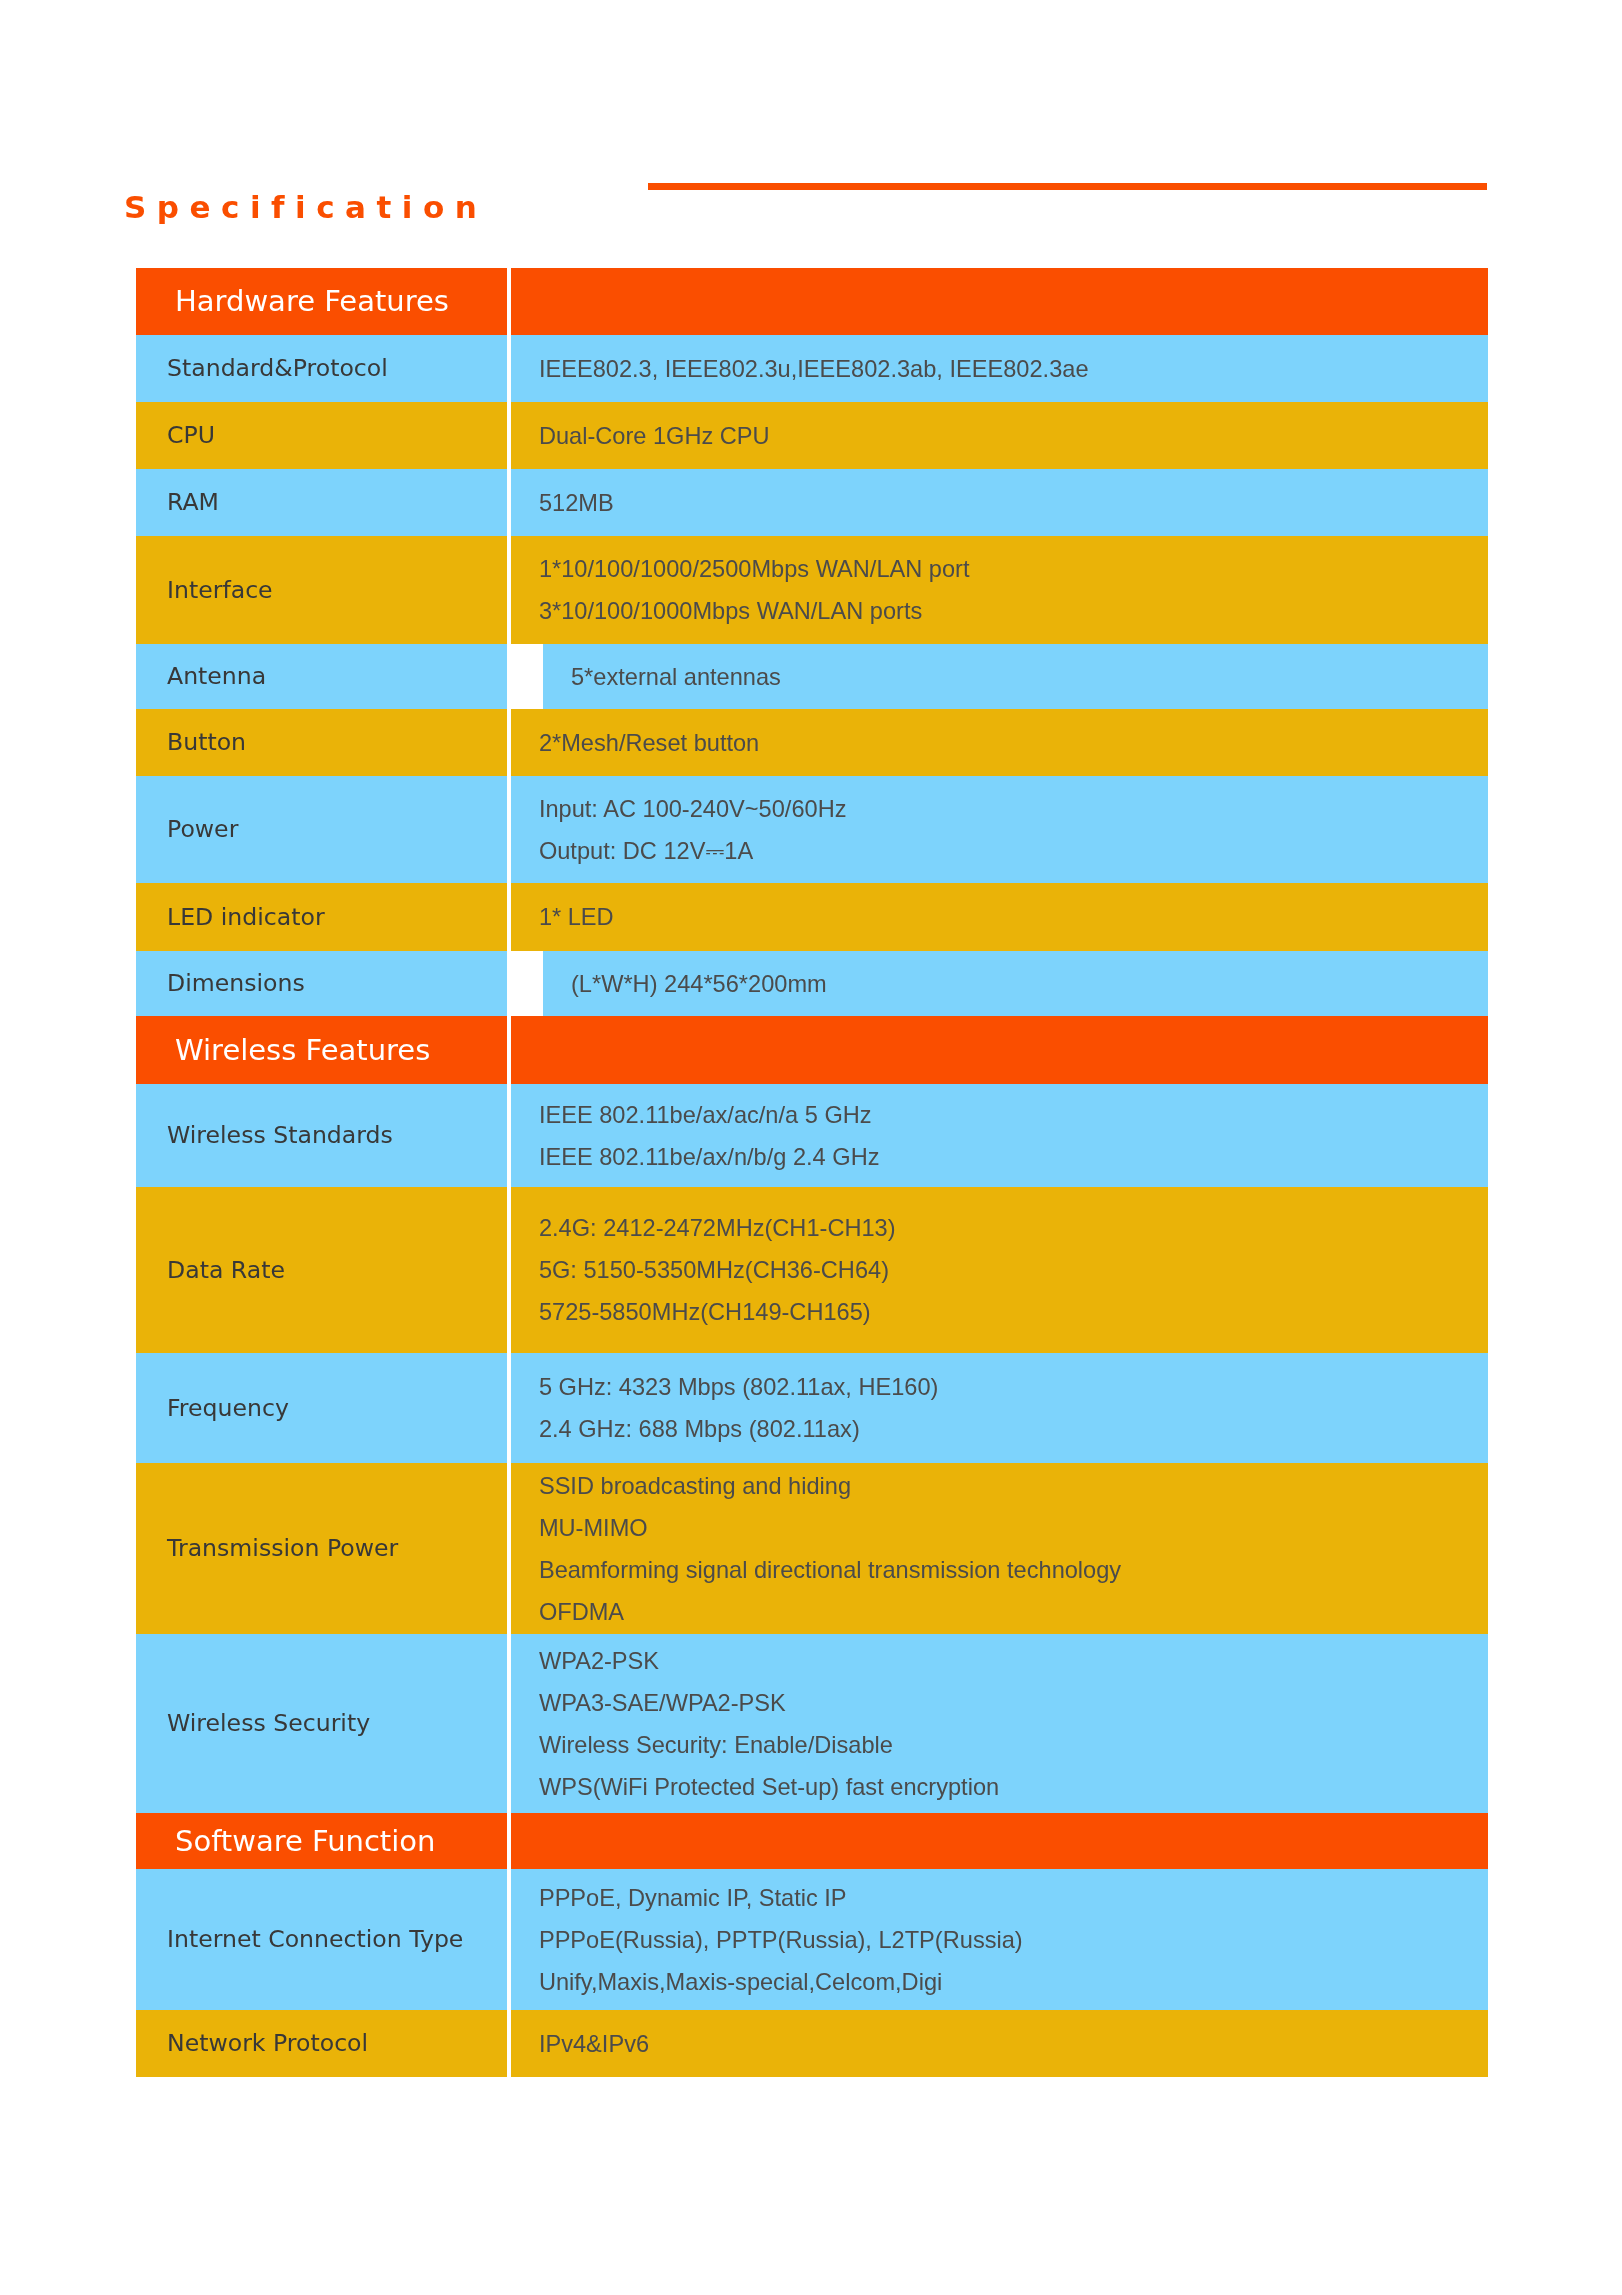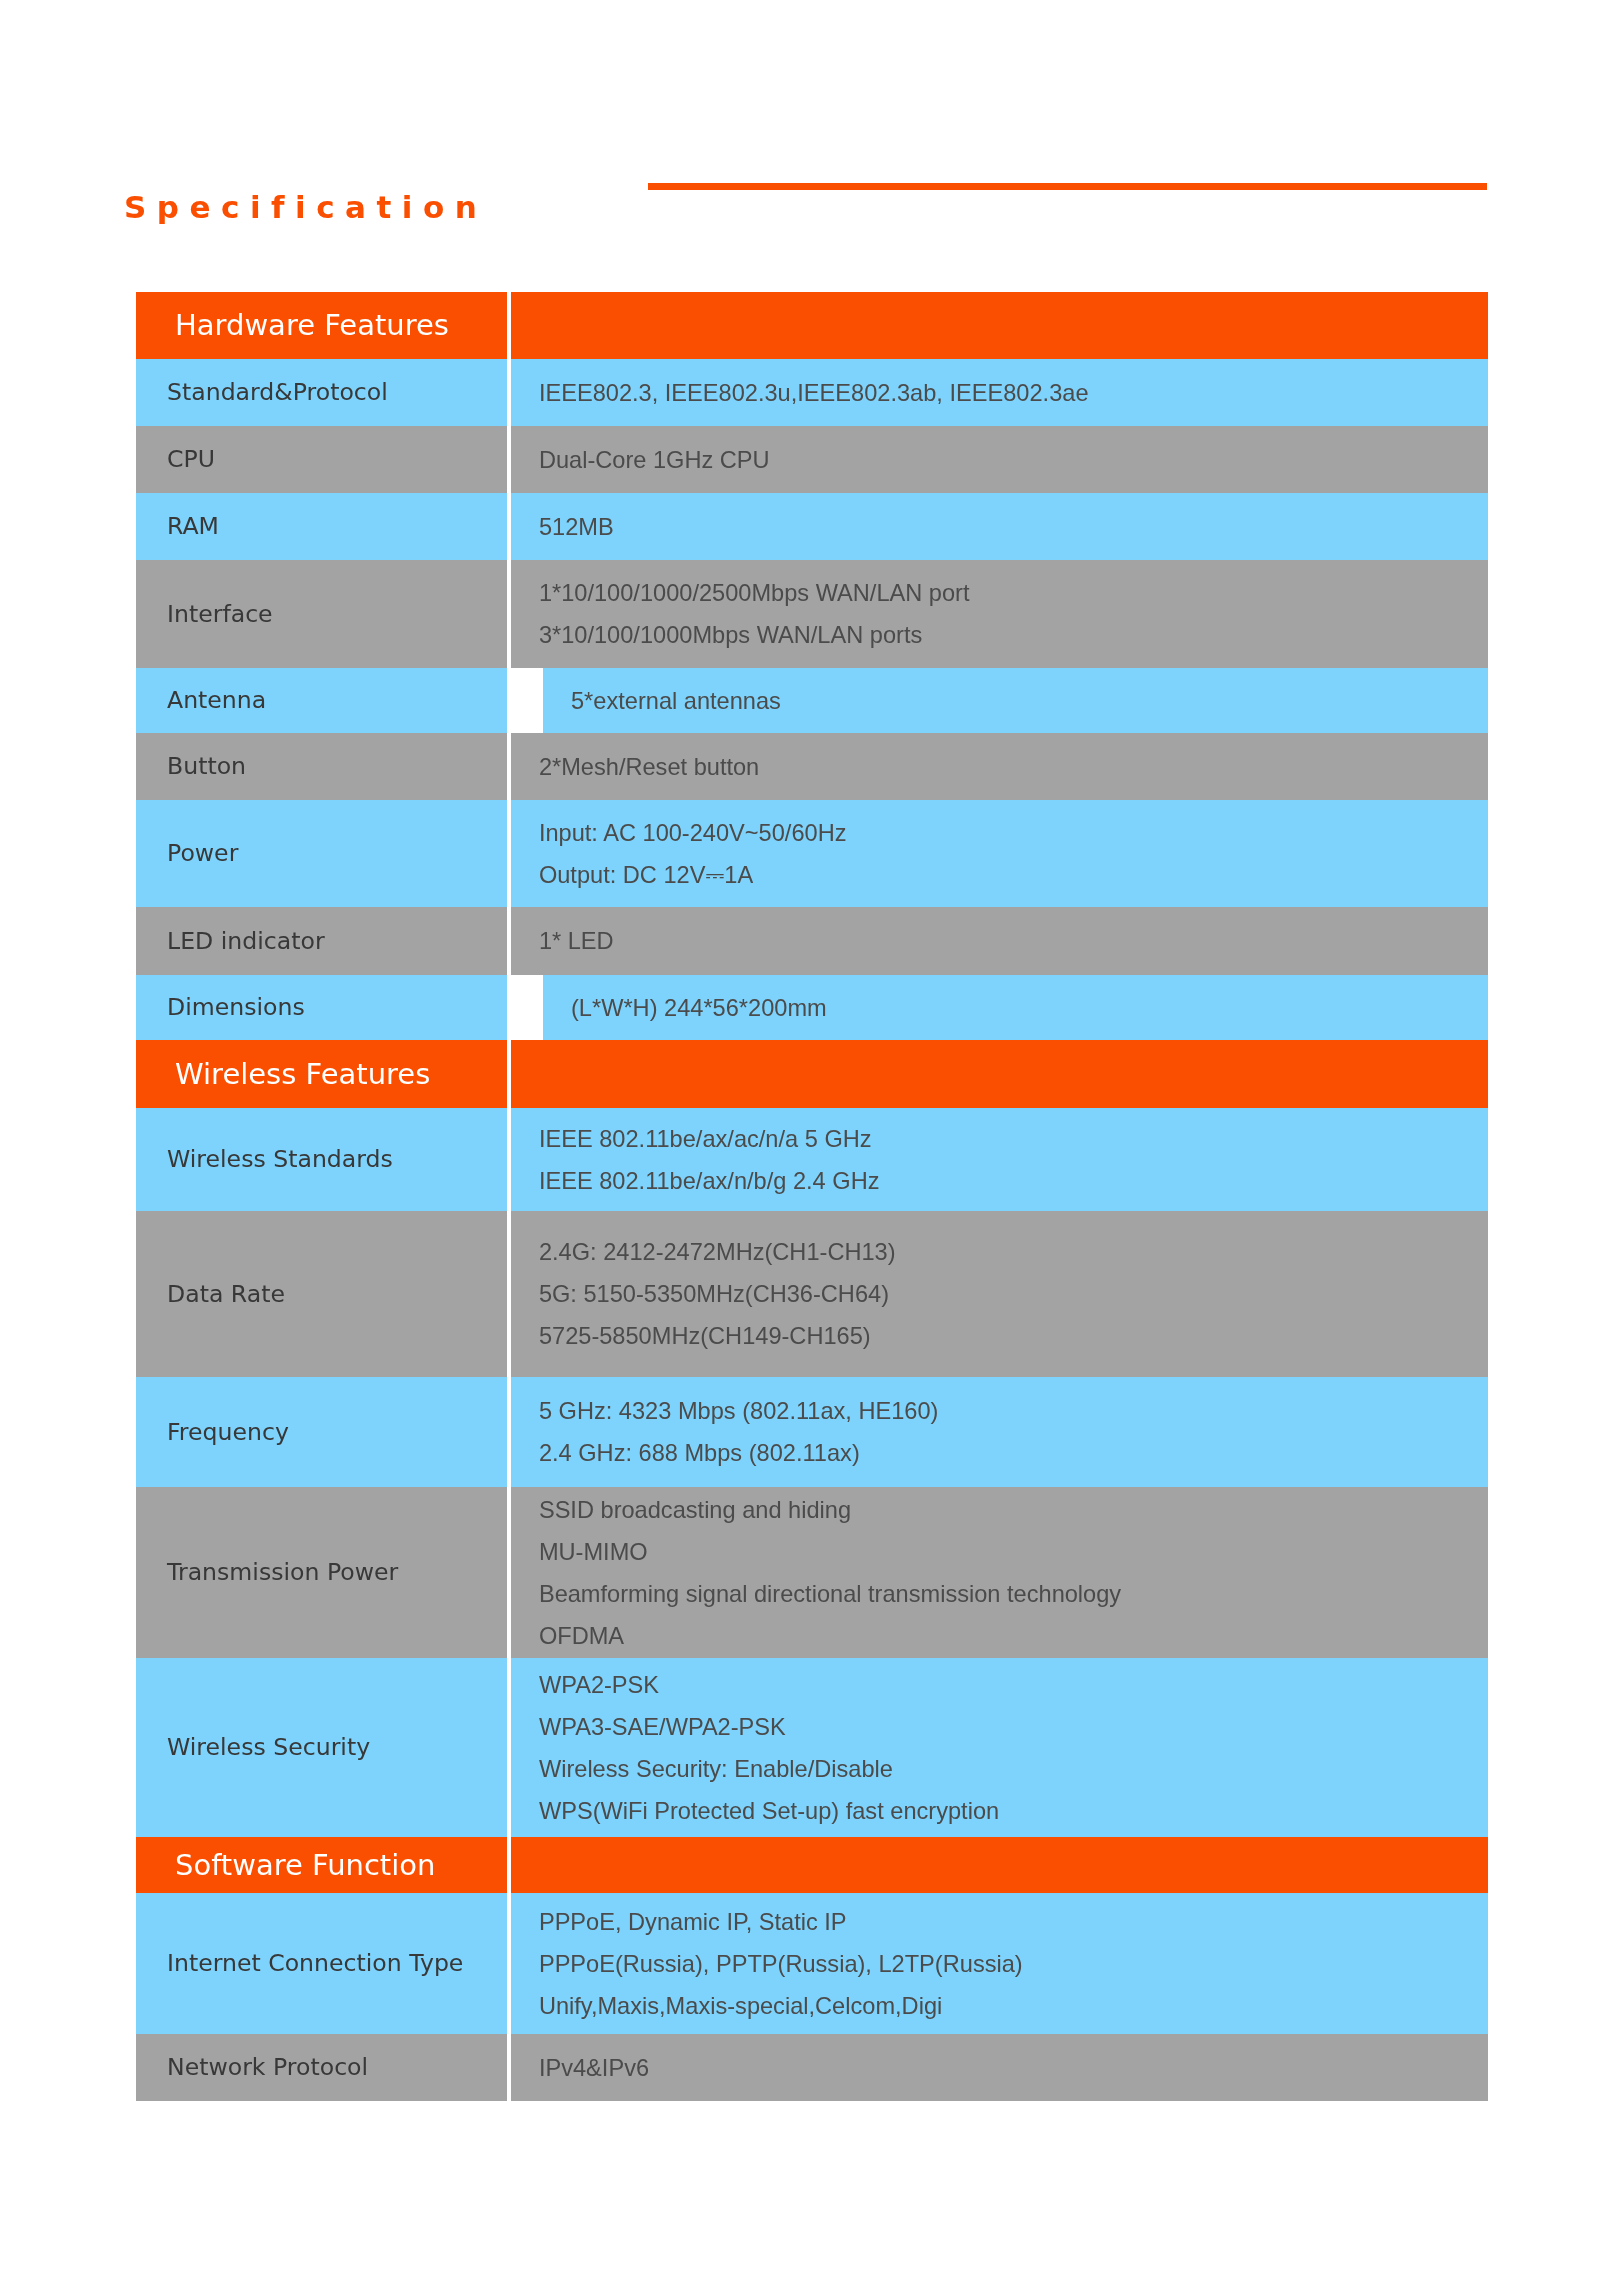--- a/index.html
+++ b/index.html
@@ -25,21 +25,21 @@
   .title-rule {
     position: absolute;
     left: 648px; top: 183px;
     width: 839px; height: 6.5px;
     background: #FA4E00;
   }
 
   
   .spec-table {
     position: absolute;
-    left: 136px; top: 292px;
+    left: 136px; top: 268px;
     width: 1352px;
     display: flex;
     flex-direction: column;
   }
   .row {
     display: flex;
     column-gap: 3.9px; 
   }
   .cell-label, .cell-value {
     display: flex;
@@ -76,21 +76,21 @@
     font-family: "DejaVu Sans", sans-serif;
     font-size: 29px;
     color: #ffffff;
     padding-left: 39px;
     white-space: nowrap;
     width: 371px;
   }
 
   
   .row.gray .cell-label, .row.gray .cell-value { background: #7dd3fc; }
-  .row.white .cell-label, .row.white .cell-value { background: #a3a3a3; }
+  .row.white .cell-label, .row.white .cell-value { background: #eab308; }
 
   
   .r-h86  { min-height: 56px; }
   .r-h100 { min-height: 65px; gap: 36px; }
   .r-h102 { min-height: 67px; }
   .r-h103 { min-height: 67px; }
   .r-h104 { min-height: 68px; }
   .r-h157 { min-height: 103px; }
   .r-h163 { min-height: 107px; }
   .r-h165 { min-height: 108px; }

